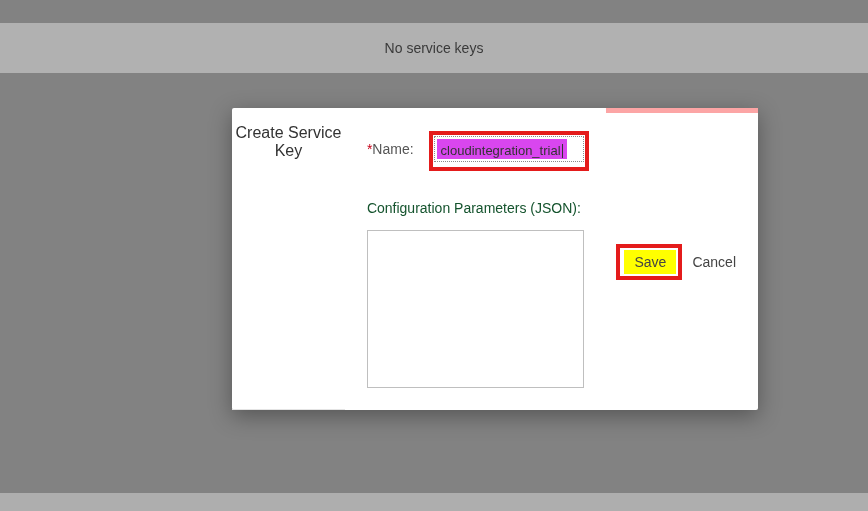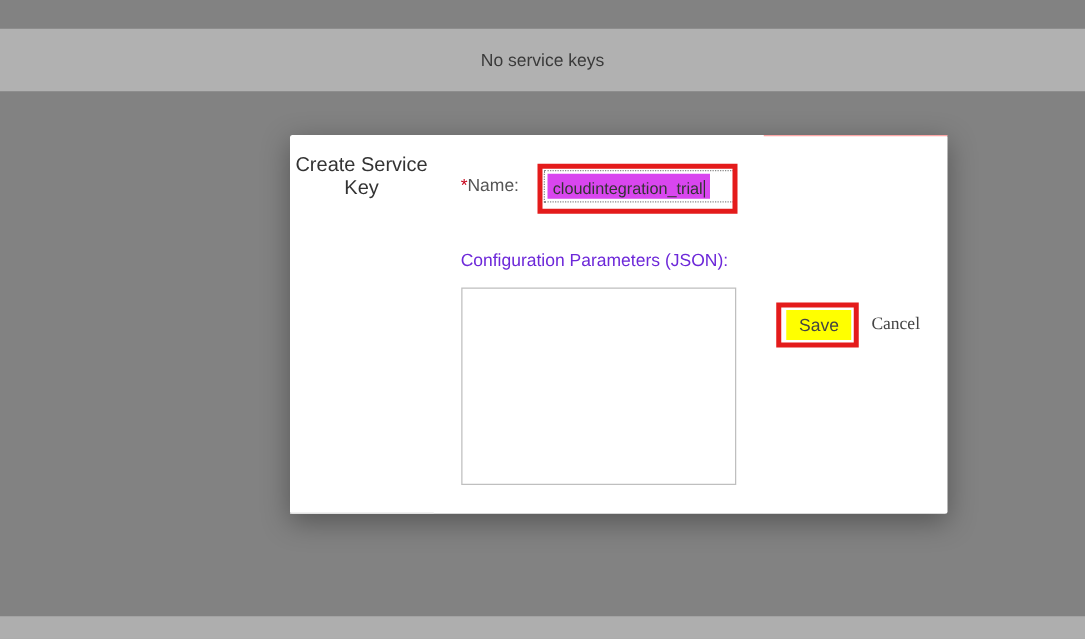--- a/index.html
+++ b/index.html
@@ -111,37 +111,37 @@
       position: absolute;
       border: 4px solid #e41b1b;
       pointer-events: none;
       left: -6px;
       top: -6px;
       width: 160px;
       height: 40px;
     }
     .cfg-section { margin-top: 38px; }
     .cfg-label {
-      color: #6d28d9;
+      color: #14532d;
       font-size: 14px;
       display: block;
       margin-bottom: 14px;
     }
     .cfg-textarea {
       width: 100%;
       height: 158px;
       border: 1px solid #bfbfbf;
       resize: none;
       outline: none;
       font-family: inherit;
       font-size: 13px;
       padding: 6px;
     }
     .modal-footer {
-      border-top: 1px solid #fca5a5;
+      border-top: 5px solid #fca5a5;
       padding: 14px 18px 14px;
       display: flex;
       justify-content: flex-end;
       align-items: center;
       gap: 12px;
     }
     .save-wrap {
       position: relative;
     }
     .save-btn {
@@ -162,21 +162,21 @@
       top: -6px;
       right: -6px;
       bottom: -6px;
     }
     .cancel-btn {
       background: none;
       border: none;
       color: #444;
       font-size: 14px;
       cursor: pointer;
-      font-family: Liberation Serif, serif;
+      font-family: Liberation Sans, sans-serif;
       padding: 4px 4px;
     }
   </style>
 </head>
 <body>
 
 <div class="overlay"></div>
 <div class="band">
   <span>No service keys</span>
 </div>

